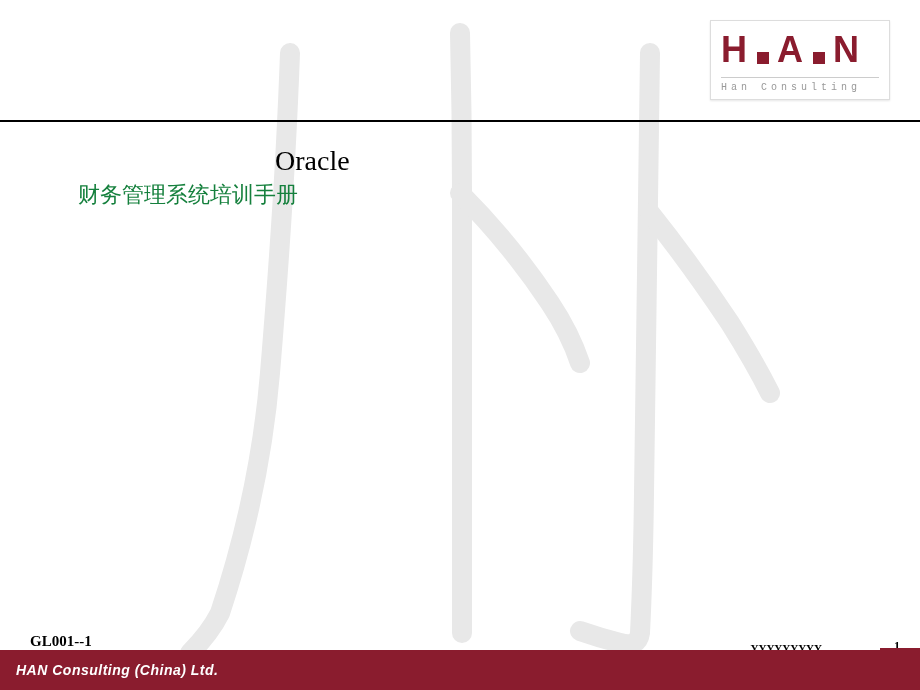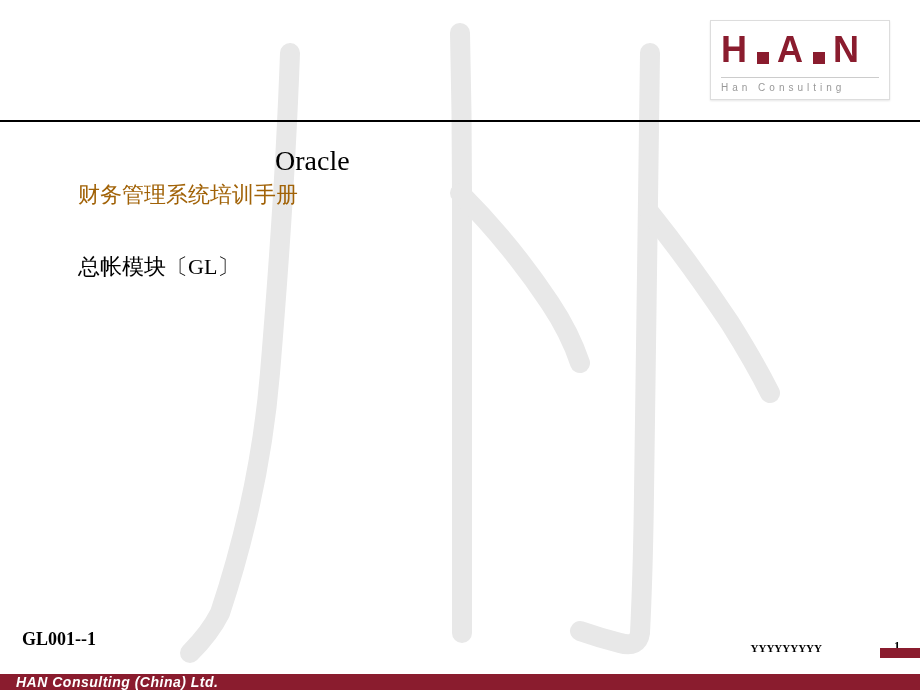--- a/index.html
+++ b/index.html
@@ -62,21 +62,21 @@
     .logo-square {
       width: 12px;
       height: 12px;
       background: #8a1c2e;
       display: inline-block;
       margin: 0 2px;
       position: relative;
       top: 8px;
     }
     .logo-subtitle {
-      font-family: Liberation Sans, sans-serif;
+      font-family: Liberation Mono, monospace;
       font-size: 10px;
       color: #999;
       letter-spacing: 4px;
       text-align: left;
       border-top: 1px solid #ccc;
       padding-top: 4px;
     }
     .divider {
       position: absolute;
       top: 120px;
@@ -91,45 +91,45 @@
       left: 275px;
       font-family: "Times New Roman", serif;
       font-size: 28px;
       color: #000;
     }
     .title-main {
       position: absolute;
       top: 180px;
       left: 78px;
       font-size: 22px;
-      color: #a16207;
+      color: #15803d;
       text-align: center;
     }
     .title-module {
       position: absolute;
       top: 252px;
       left: 78px;
       font-size: 22px;
       color: #000;
     }
     .doc-code {
       position: absolute;
       bottom: 40px;
-      left: 22px;
-      font-family: "Times New Roman", serif;
-      font-size: 18px;
+      left: 30px;
+      font-family: "Times New Roman", serif;
+      font-size: 15px;
       font-weight: bold;
       color: #000;
     }
     .footer-bar {
       position: absolute;
       bottom: 0;
       left: 0;
       right: 0;
-      height: 16px;
+      height: 40px;
       background: #8a1c2e;
       display: flex;
       align-items: center;
       padding-left: 16px;
     }
     .footer-text {
       color: #fff;
       font-family: Arial, sans-serif;
       font-weight: bold;
       font-size: 14px;
@@ -189,21 +189,20 @@
         <span class="logo-letter">N</span>
       </div>
       <div class="logo-subtitle">Han Consulting</div>
     </div>
   </div>
 
   <div class="divider"></div>
 
   <div class="title-oracle">Oracle</div>
   <div class="title-main">财务管理系统培训手册</div>
-  <div class="title-module">总帐模块〔GL〕</div>
 
   <div class="doc-code">GL001--1</div>
 
   <div class="footer-date">YYYYYYYYY</div>
   <div class="page-num">1</div>
   <div class="footer-accent"></div>
 
   <div class="footer-bar">
     <span class="footer-text">HAN Consulting (China) Ltd.</span>
   </div>

